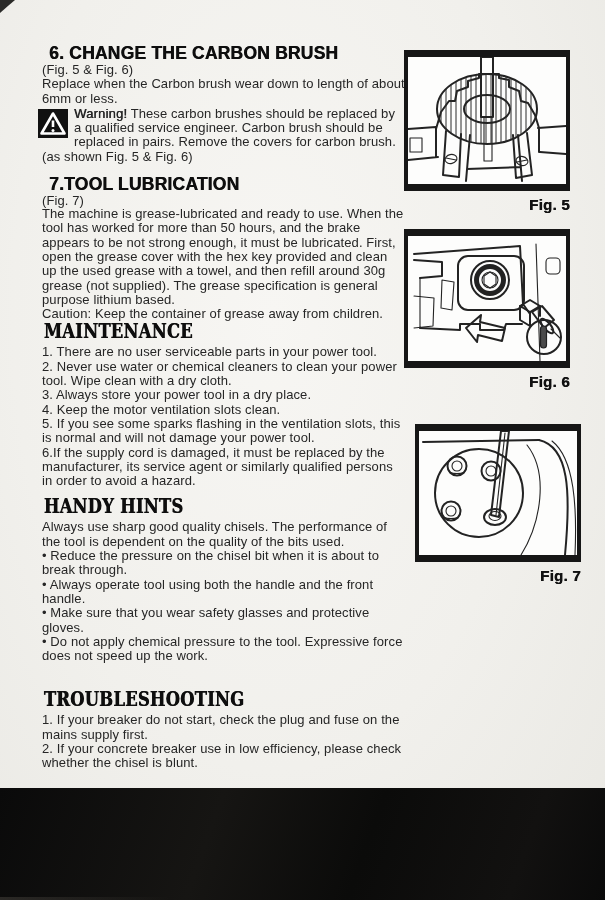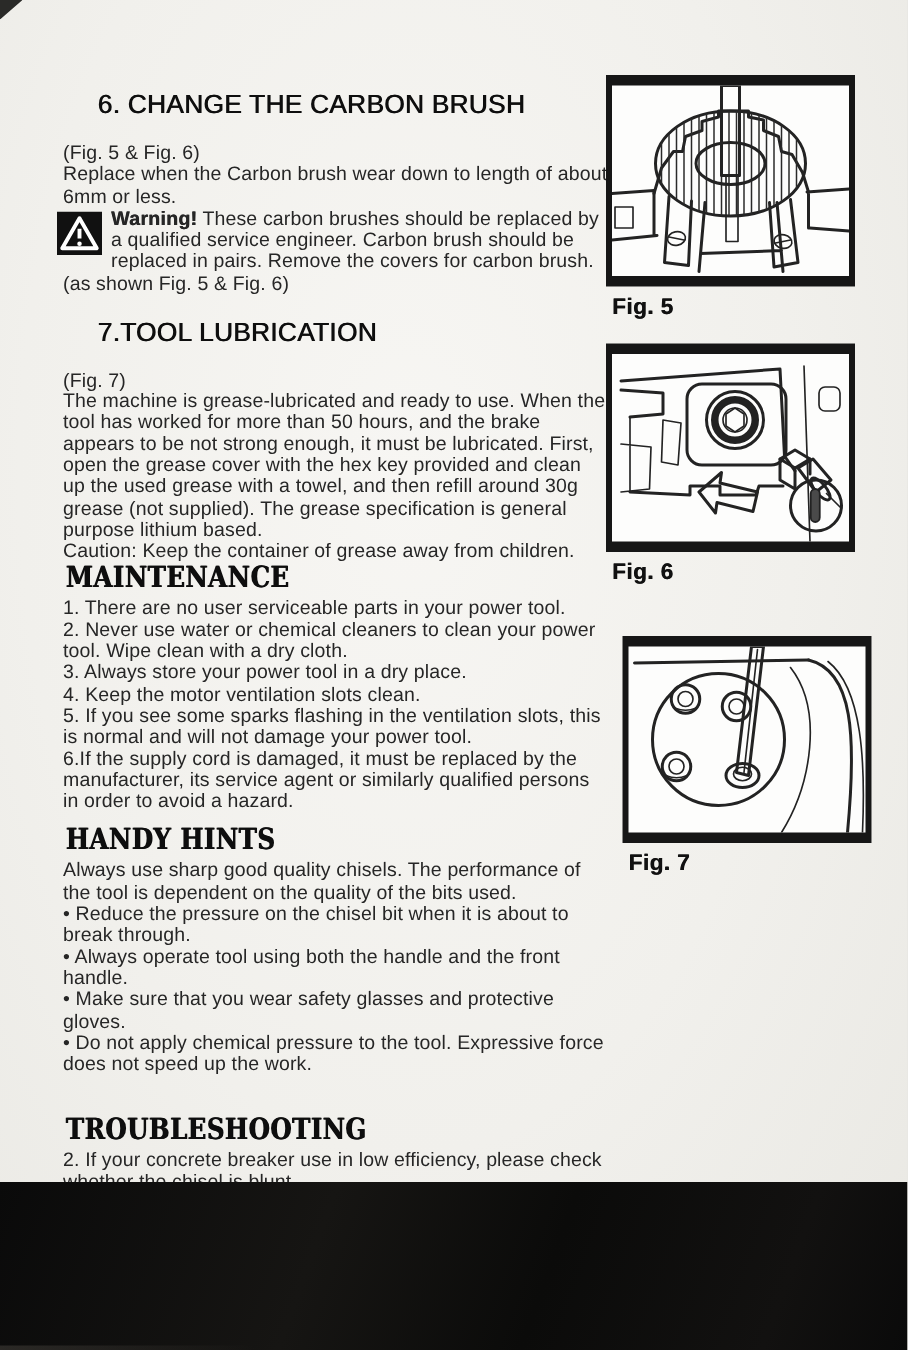--- a/index.html
+++ b/index.html
@@ -18,22 +18,22 @@
     position:absolute;left:0;top:0;width:15px;height:13px;
     background:#2a2a28;clip-path:polygon(0 0,100% 0,55% 45%,0 100%);
   }
   
   .text-col{
     position:absolute;left:42px;top:44px;width:363px;color:#262626;
     font-size:13px;line-height:14.3px;letter-spacing:.1px;
   }
   .text-col p{margin:0;}
   .h-sans{
-    margin:16px;color:#0e0e0e;font-size:17.5px;line-height:19px;
-    font-weight:normal;letter-spacing:.2px;
+    margin:0;color:#0e0e0e;font-size:17.5px;line-height:19px;
+    font-weight:bold;letter-spacing:.2px;
     text-shadow:.5px 0 0 currentColor;
     padding-left:7px;
   }
   .slab{
     margin:0;color:#0e0e0e;
     font-family:"DejaVu Serif", serif;font-weight:bold;
     font-size:19.5px;line-height:21px;letter-spacing:.3px;
     transform:scaleX(.84);transform-origin:left center;
     text-shadow:.6px 0 0 currentColor;
     padding-left:2px;
@@ -46,24 +46,24 @@
   .sec-maintenance .slab{margin-bottom:3px;}
   .sec-handy{margin-top:8px;}
   .sec-handy .slab{margin-bottom:3px;}
   .sec-troubleshooting{margin-top:26px;}
   .sec-troubleshooting .slab{margin-bottom:3px;}
   
   .warning{margin-top:1px;}
   .warn-icon{
     float:left;width:30px;height:29px;margin:2px 6px 1px -4px;display:block;
   }
-  .warn-label{font-weight:bold;letter-spacing:.2px;text-shadow:.4px 0 0 currentColor;}
+  .warn-label{font-weight:normal;letter-spacing:.2px;text-shadow:.4px 0 0 currentColor;}
   
   .figures{position:absolute;left:404px;top:0;width:166px;}
-  .figure{position:absolute;left:0;margin:0;}
+  .figure{position:absolute;left:0;margin:0;text-align:right;}
   .fig-box{
     box-sizing:border-box;width:166px;background:#fdfdfc;
     border:4px solid #161616;border-top-width:7px;border-bottom-width:7px;
   }
   .fig-box svg{display:block;width:100%;height:100%;}
   .fig-caption{
     margin:5px 0 0 4px;font-weight:bold;font-size:15px;color:#111;
     letter-spacing:.3px;text-shadow:.4px 0 0 currentColor;
   }
   .figure-5{top:50px;}  .figure-5 .fig-box{height:141px;}
@@ -127,20 +127,21 @@
       <h2 class="slab">HANDY HINTS</h2>
       <p>Always use sharp good quality chisels. The performance of the tool is dependent on the quality of the bits used.</p>
       <p>• Reduce the pressure on the chisel bit when it is about to break through.</p>
       <p>• Always operate tool using both the handle and the front handle.</p>
       <p>• Make sure that you wear safety glasses and protective gloves.</p>
       <p>• Do not apply chemical pressure to the tool. Expressive force does not speed up the work.</p>
     </section>
 
     <section class="sec sec-troubleshooting">
       <h2 class="slab">TROUBLESHOOTING</h2>
+      <p>1. If your breaker do not start, check the plug and fuse on the mains supply first.</p>
       <p>2. If your concrete breaker use in low efficiency, please check whether the chisel is blunt.</p>
     </section>
   </main>
 
   <aside class="figures">
 
     <figure class="figure figure-5">
       <div class="fig-box">
         <svg viewBox="0 0 158 127">
           <defs>

